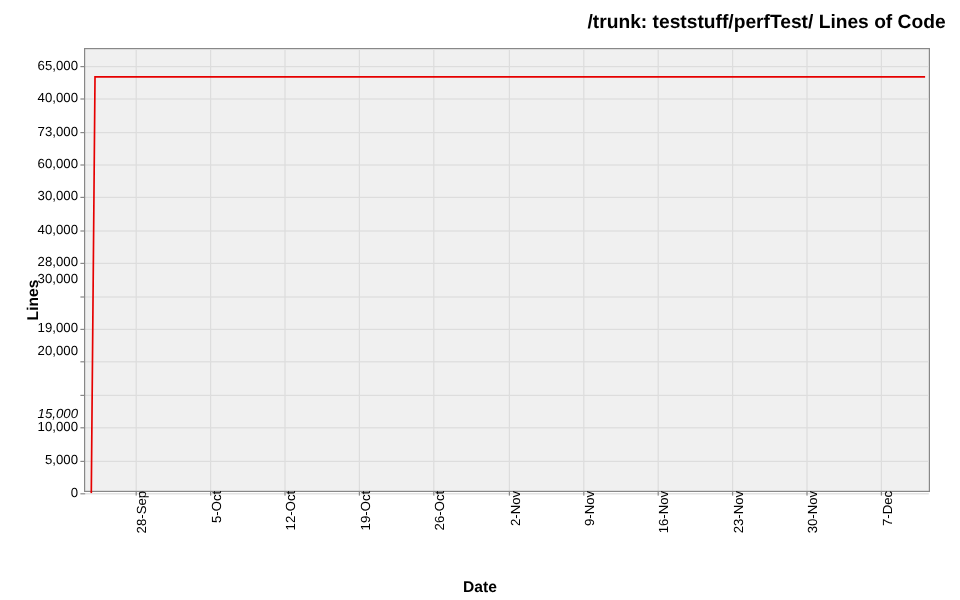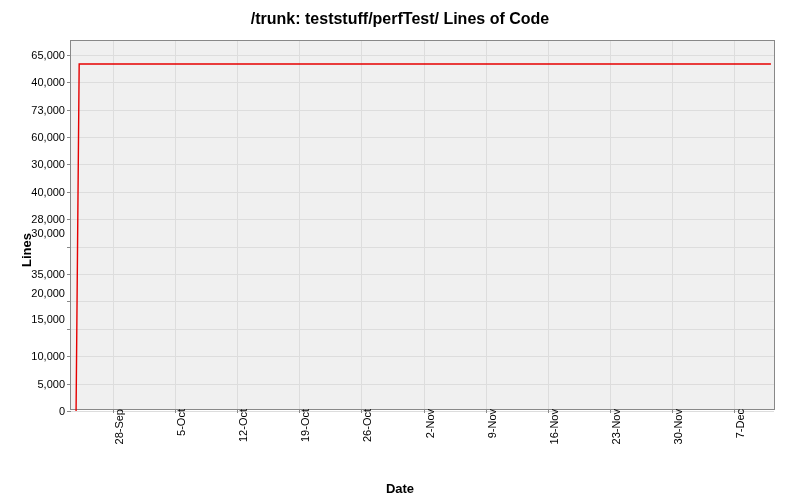--- a/index.html
+++ b/index.html
@@ -1,17 +1,17 @@
 <!DOCTYPE html>
 <html><head>
   <meta charset="utf-8">
   <style>
     * { box-sizing: border-box; margin: 0; padding: 0; }
     body { width: 800px; height: 500px; background: #fff; font-family: Arial, sans-serif; position: relative; }
-    .title { position: absolute; top: 10px; left: 0; right: 0; text-align: center; font-size: 16px; font-weight: bold; color: #000; }
+    .title { position: absolute; top: 10px; left: 0; right: 12px; text-align: right; font-size: 16px; font-weight: bold; color: #000; }
     .plot-area { position: absolute; top: 40px; left: 70px; width: 705px; height: 370px; background: #f0f0f0; border: 1px solid #888; }
     .ylabel { position: absolute; left: 10px; top: 50%; transform: translateY(-50%) rotate(-90deg); font-size: 13px; font-weight: bold; color: #000; }
     .xlabel { position: absolute; bottom: 4px; left: 0; right: 0; text-align: center; font-size: 13px; font-weight: bold; color: #000; }
     .y-tick { position: absolute; right: 100%; padding-right: 6px; font-size: 11px; color: #000; transform: translateY(-50%); white-space: nowrap; }
     .y-grid { position: absolute; left: 0; right: 0; height: 0; border-top: 1px solid #ddd; }
     .y-tick-mark { position: absolute; left: -4px; width: 4px; height: 0; border-top: 1px solid #888; }
     .x-tick-mark { position: absolute; bottom: -4px; width: 0; height: 4px; border-left: 1px solid #888; }
     .x-grid { position: absolute; top: 0; bottom: 0; width: 0; border-left: 1px solid #ddd; }
     .x-tick-label { position: absolute; top: 100%; padding-top: 12px; font-size: 11px; color: #000; transform-origin: top left; transform: rotate(-90deg) translate(-100%, -50%); white-space: nowrap; }
     .line-path { position: absolute; top: 0; left: 0; }
@@ -27,27 +27,27 @@
     <div class="y-tick-mark" style="top: 370px;"></div>
     <div class="y-tick" style="top: 370px;">0</div>
     <div class="y-grid" style="top: 342.593px;"></div>
     <div class="y-tick-mark" style="top: 342.593px;"></div>
     <div class="y-tick" style="top: 342.593px;">5,000</div>
     <div class="y-grid" style="top: 315.185px;"></div>
     <div class="y-tick-mark" style="top: 315.185px;"></div>
     <div class="y-tick" style="top: 315.185px;">10,000</div>
     <div class="y-grid" style="top: 287.778px;"></div>
     <div class="y-tick-mark" style="top: 287.778px;"></div>
-    <div class="y-tick" style="top: 278px;">15,000</div>
+    <div class="y-tick" style="top: 304px; font-style: italic;">15,000</div>
     <div class="y-grid" style="top: 260.37px;"></div>
     <div class="y-tick-mark" style="top: 260.37px;"></div>
     <div class="y-tick" style="top: 252px; margin-left: 16px;">20,000</div>
     <div class="y-grid" style="top: 232.963px;"></div>
     <div class="y-tick-mark" style="top: 232.963px;"></div>
-    <div class="y-tick" style="top: 232.963px;">35,000</div>
+    <div class="y-tick" style="top: 232.963px;">19,000</div>
     <div class="y-grid" style="top: 205.556px;"></div>
     <div class="y-tick-mark" style="top: 205.556px;"></div>
     <div class="y-tick" style="top: 192px;">30,000</div>
     <div class="y-grid" style="top: 178.148px;"></div>
     <div class="y-tick-mark" style="top: 178.148px;"></div>
     <div class="y-tick" style="top: 178.148px;">28,000</div>
     <div class="y-grid" style="top: 150.741px;"></div>
     <div class="y-tick-mark" style="top: 150.741px;"></div>
     <div class="y-tick" style="top: 150.741px;">40,000</div>
     <div class="y-grid" style="top: 123.333px;"></div>

